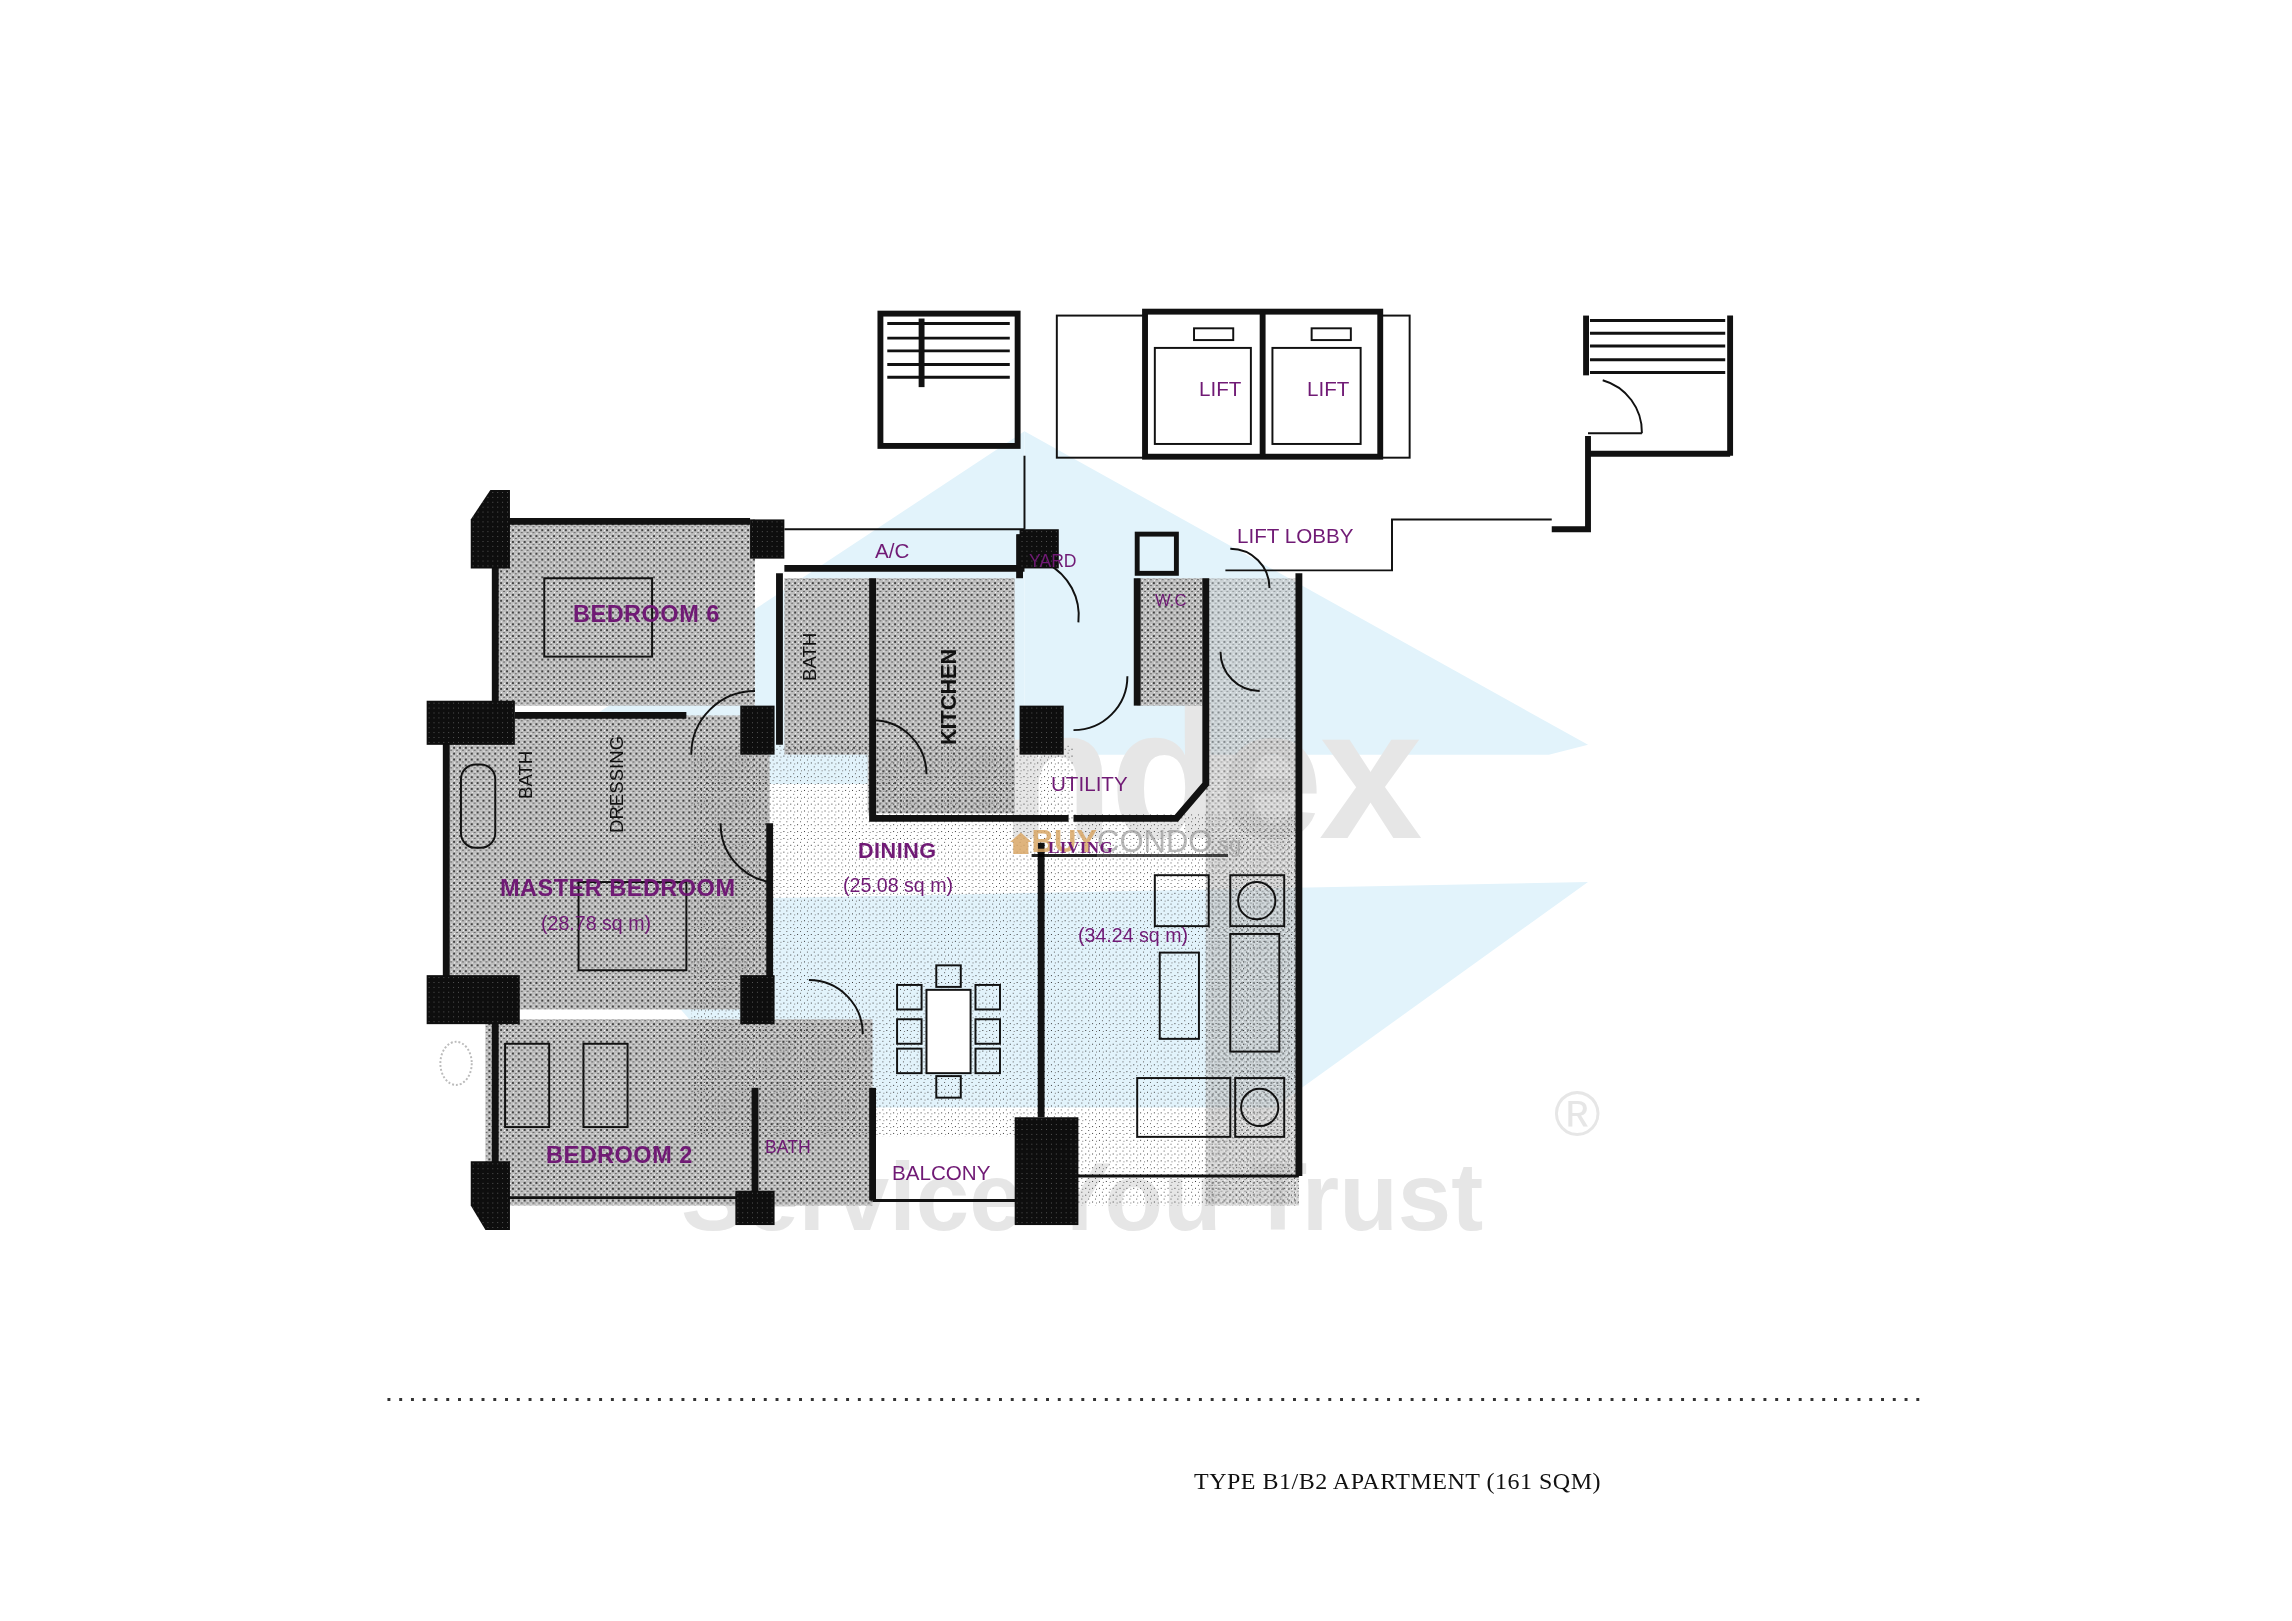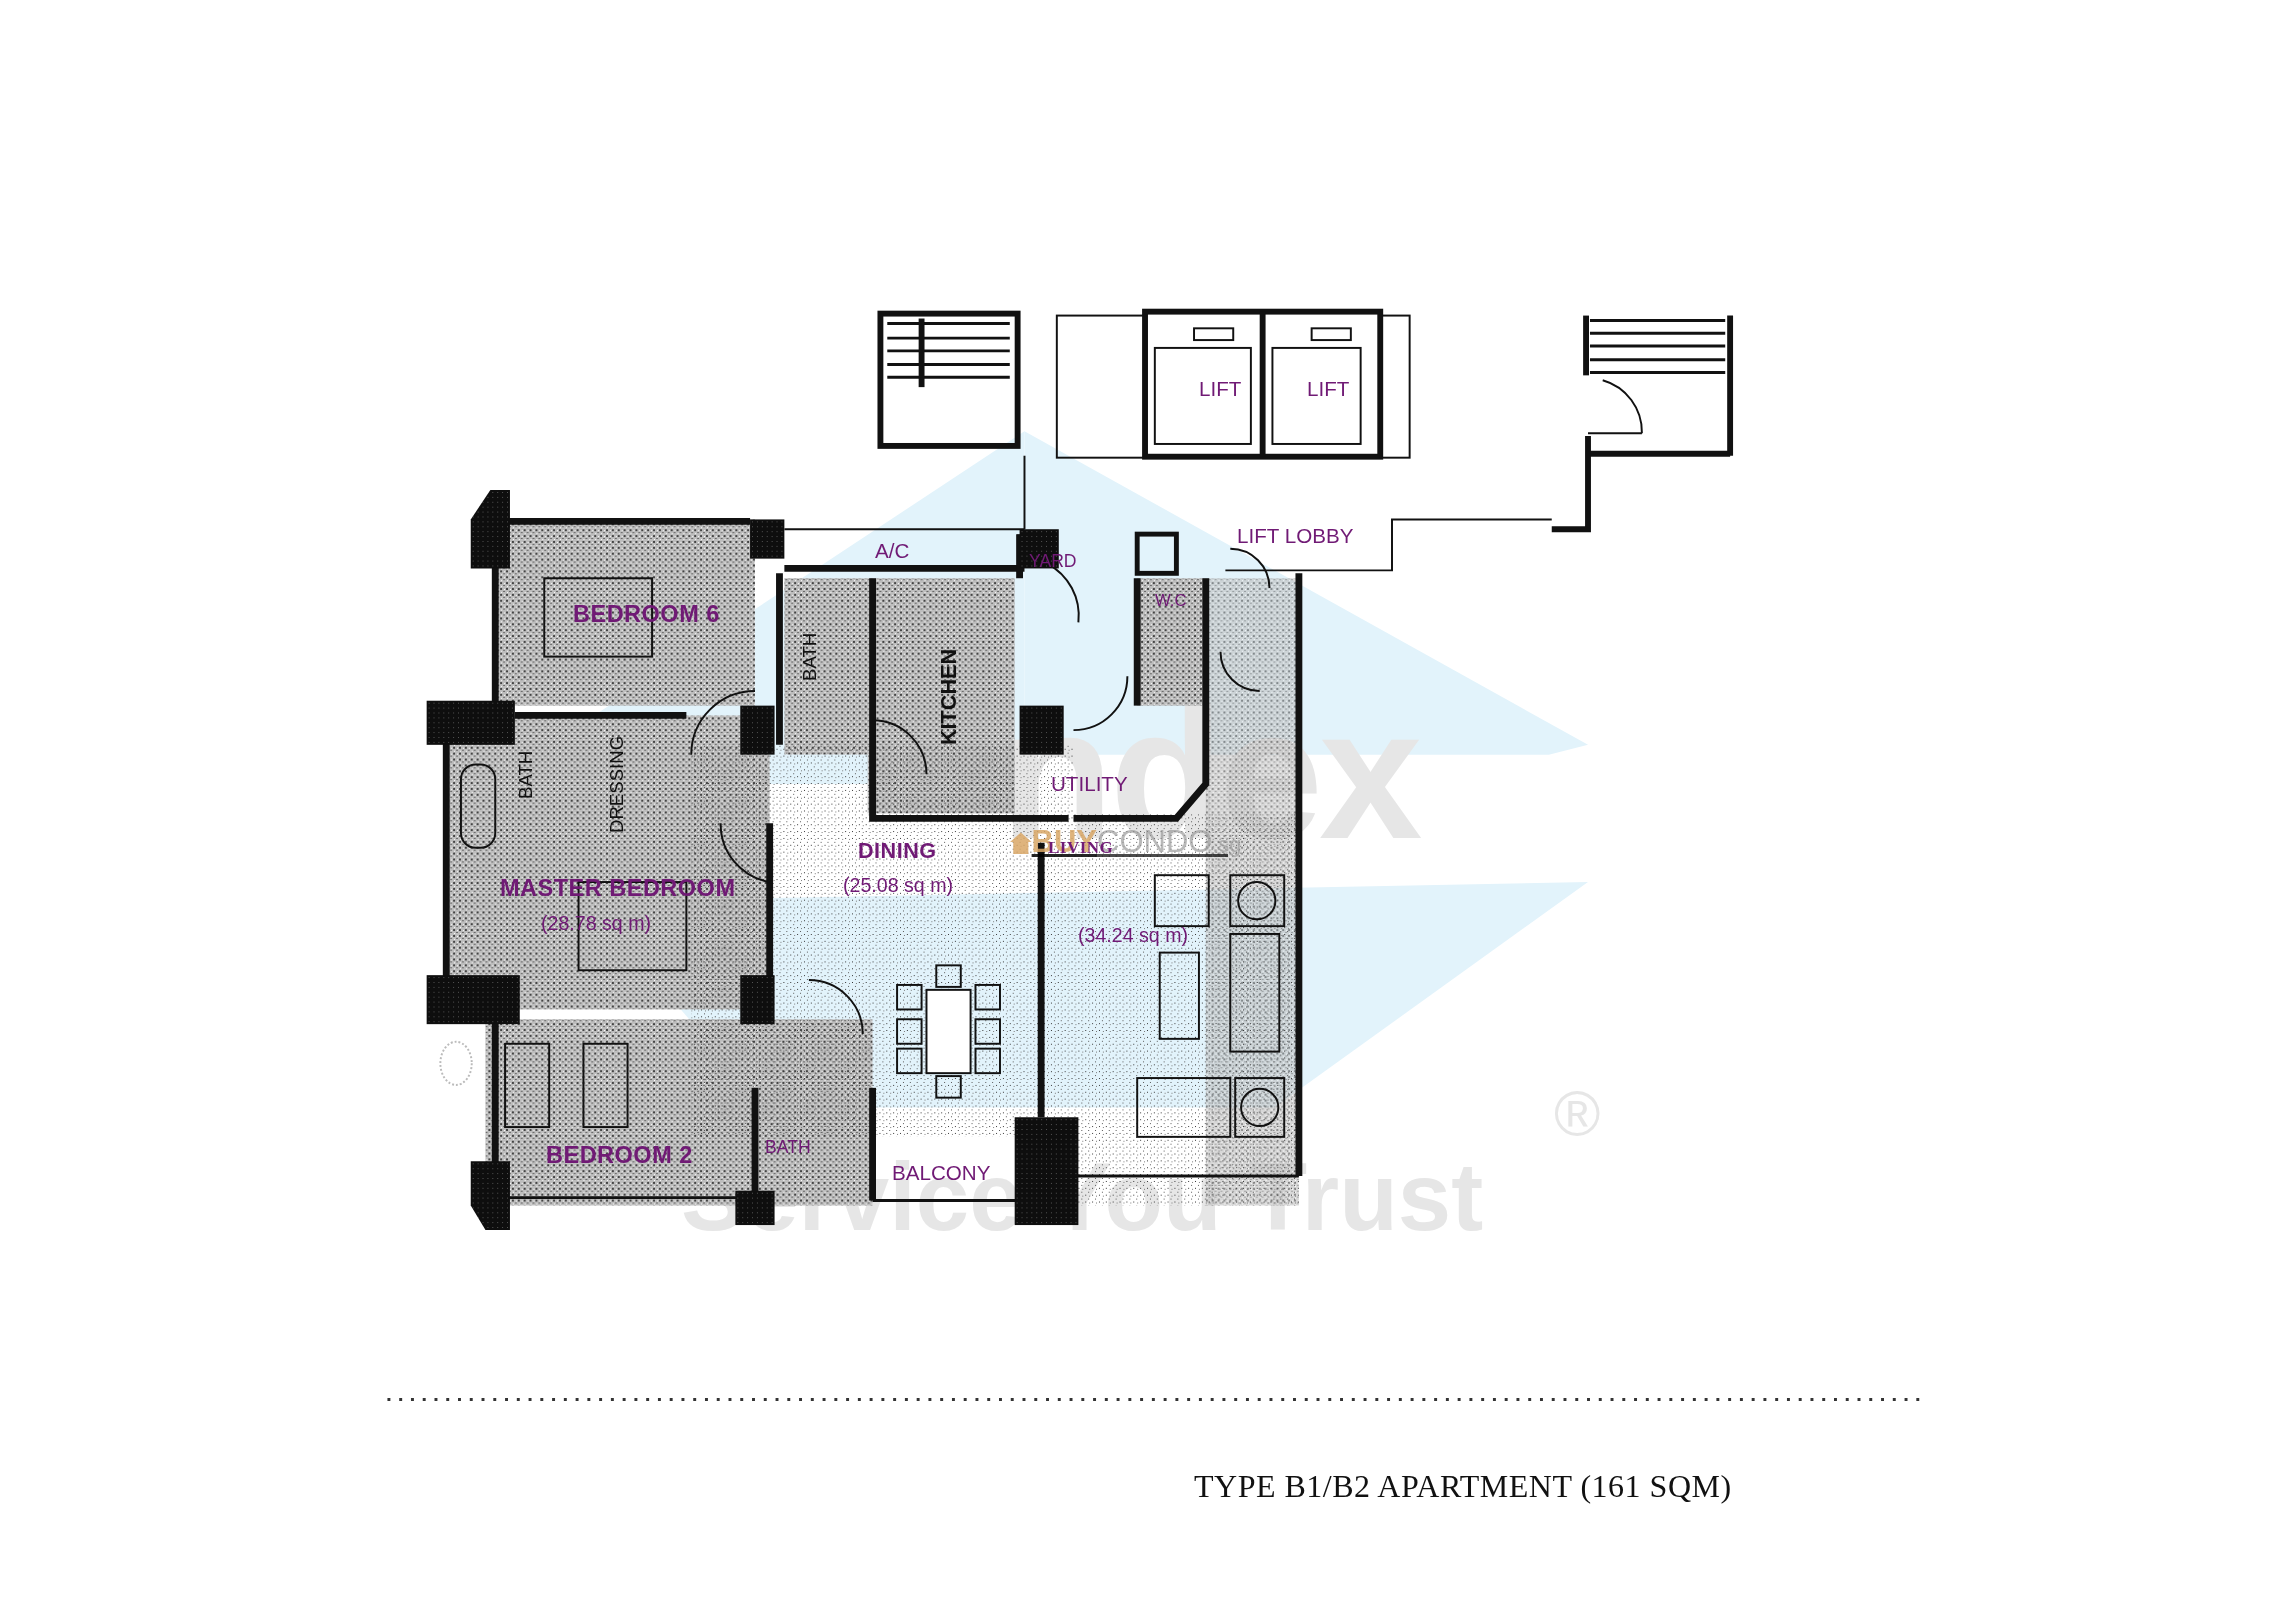--- a/index.html
+++ b/index.html
@@ -2,21 +2,21 @@
 <html><head>
 <meta charset="utf-8">
 <style>
   html, body { margin:0; padding:0; background:#ffffff; }
   body { width:2293px; height:1621px; position:relative; overflow:hidden; font-family:"Liberation Sans", sans-serif; }
   svg { position:absolute; left:0; top:0; }
   .lbl { position:absolute; color:#701a75; font-family:"Liberation Sans", sans-serif; white-space:nowrap; }
   .lbl-bold { font-weight:bold; font-size:23.5px; letter-spacing:0.5px; }
   .lbl-reg { font-size:20.6px; }
   .lbl-area { font-size:19.6px; }
-  .title { position:absolute; left:1194px; top:1468px; font-family:"Liberation Serif", serif; font-size:32px; color:#111; letter-spacing:0.5px; }
+  .title { position:absolute; left:1194px; top:1468px; font-family:"Liberation Serif", serif; font-size:24px; color:#111; letter-spacing:0.5px; }
   .wm-big { position:absolute; font-family:"Liberation Sans", sans-serif; font-weight:bold; color:#e6e6e6; }
   .wm-buy { position:absolute; left:1010px; top:824px; font-family:"Liberation Sans", sans-serif; font-size:31px; font-weight:bold;text-decoration:underline; }
   .vtext { position:absolute; transform-origin:left top; transform:rotate(-90deg); font-family:"Liberation Sans", sans-serif; white-space:nowrap; color:#111; }
 </style>
 </head>
 <body>
 
 <svg width="2293" height="1621" viewBox="0 0 2339 1654">
 
   <polygon points="1045,440 1620,760 1580,770 1045,770" fill="#e2f3fb"></polygon>

